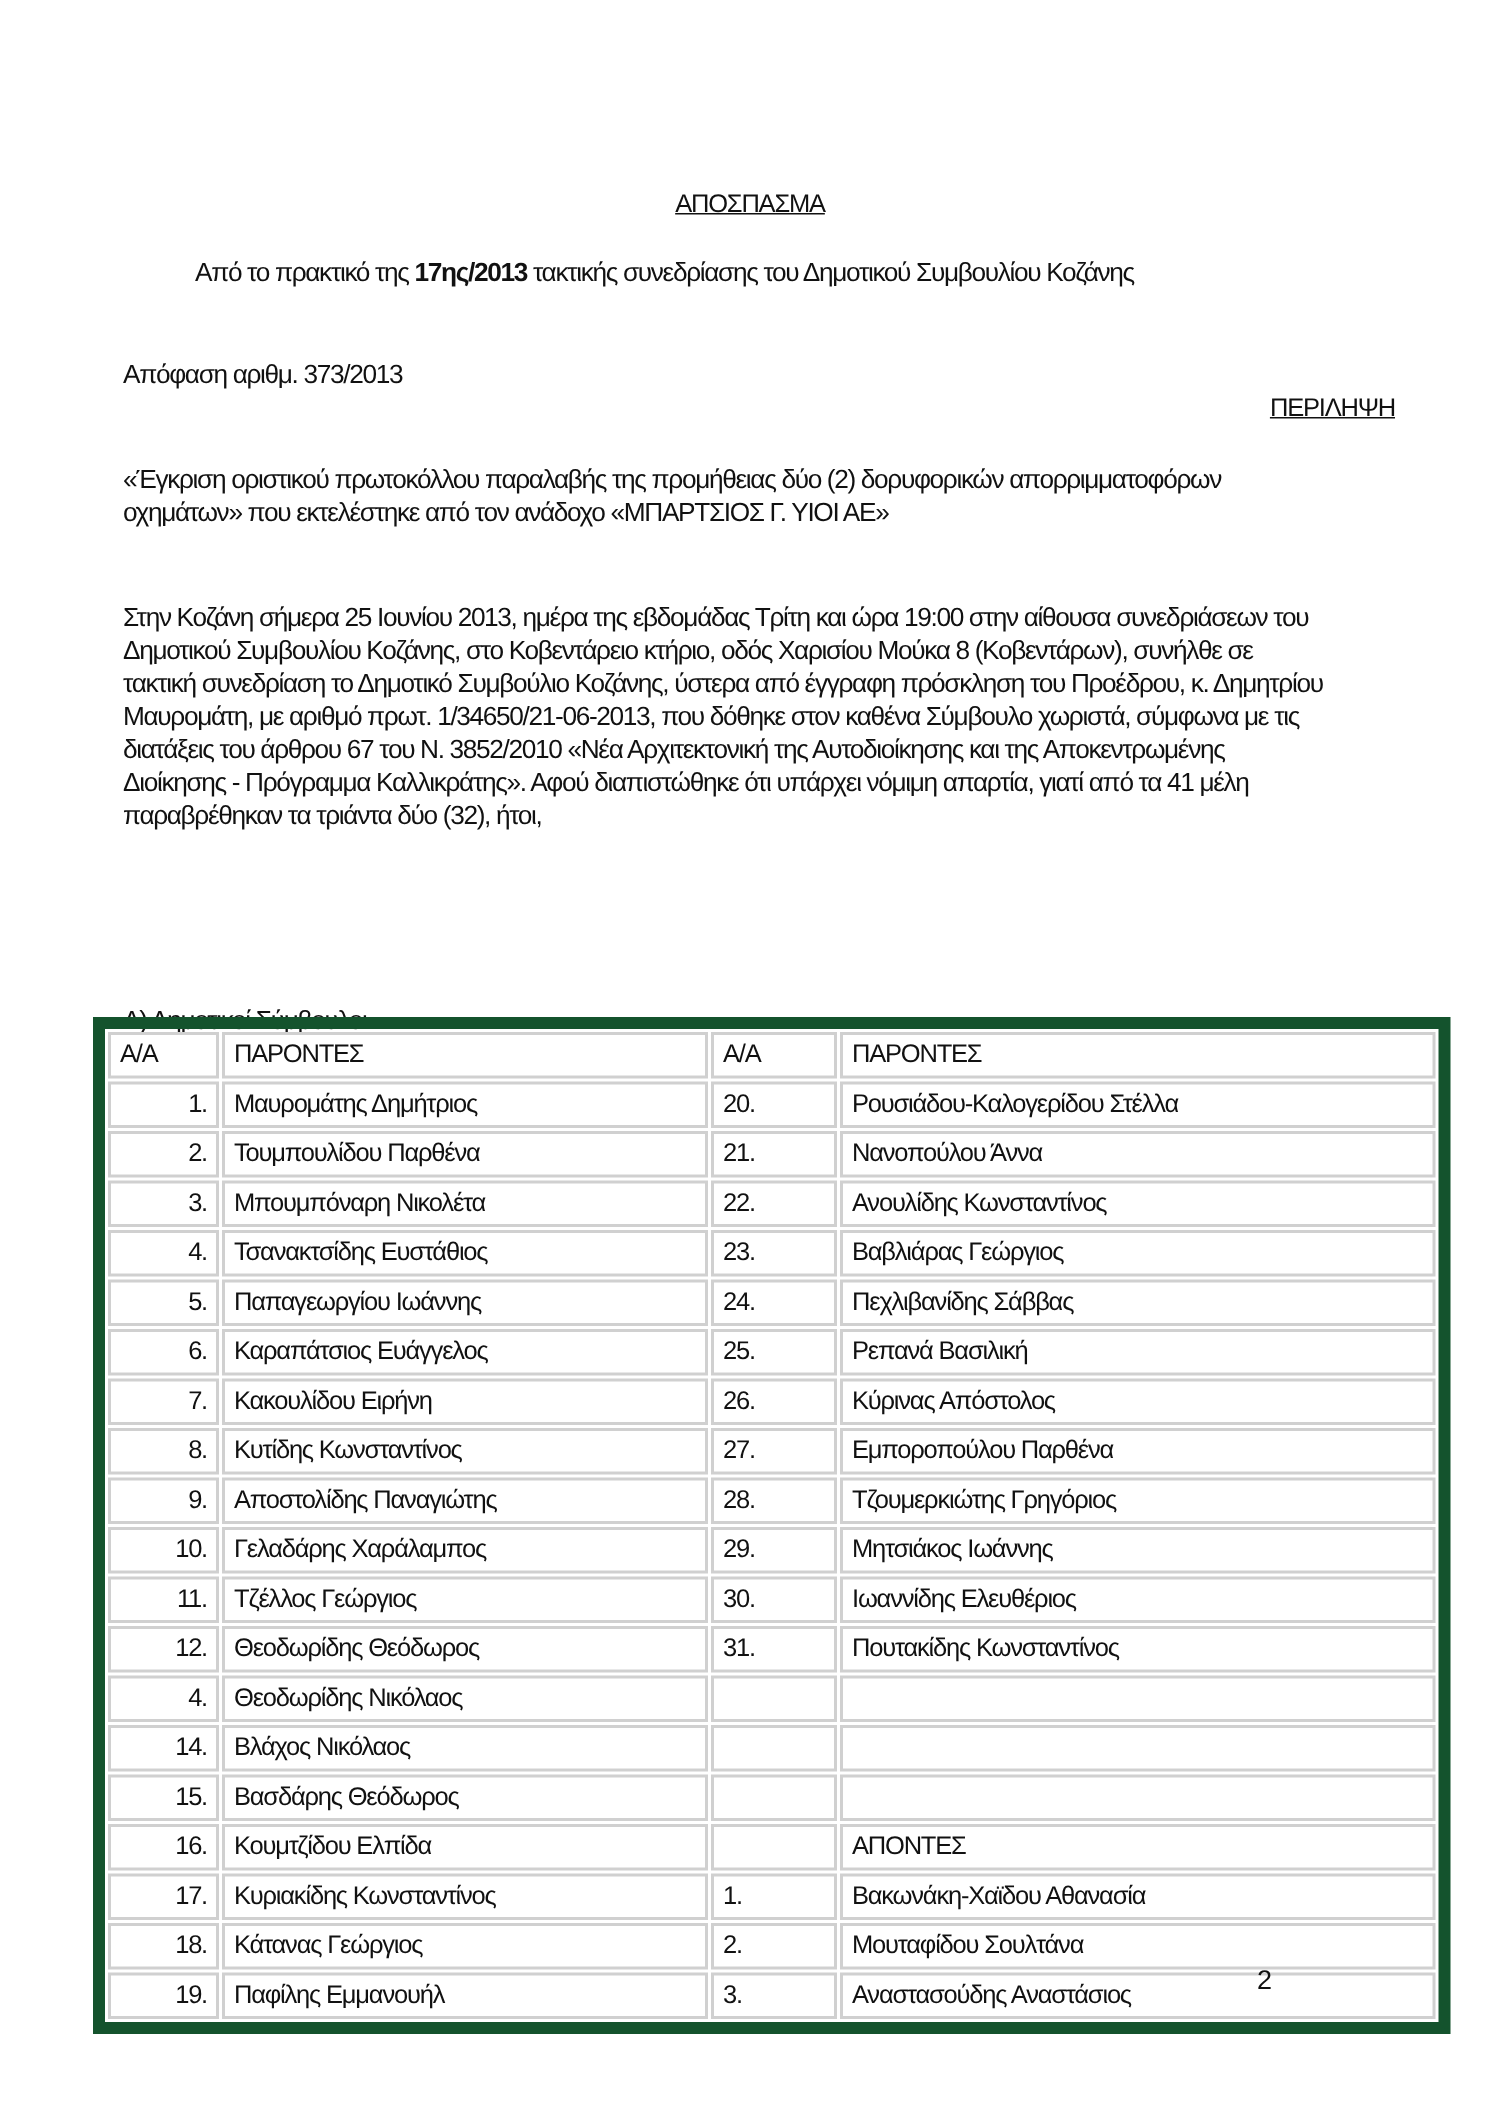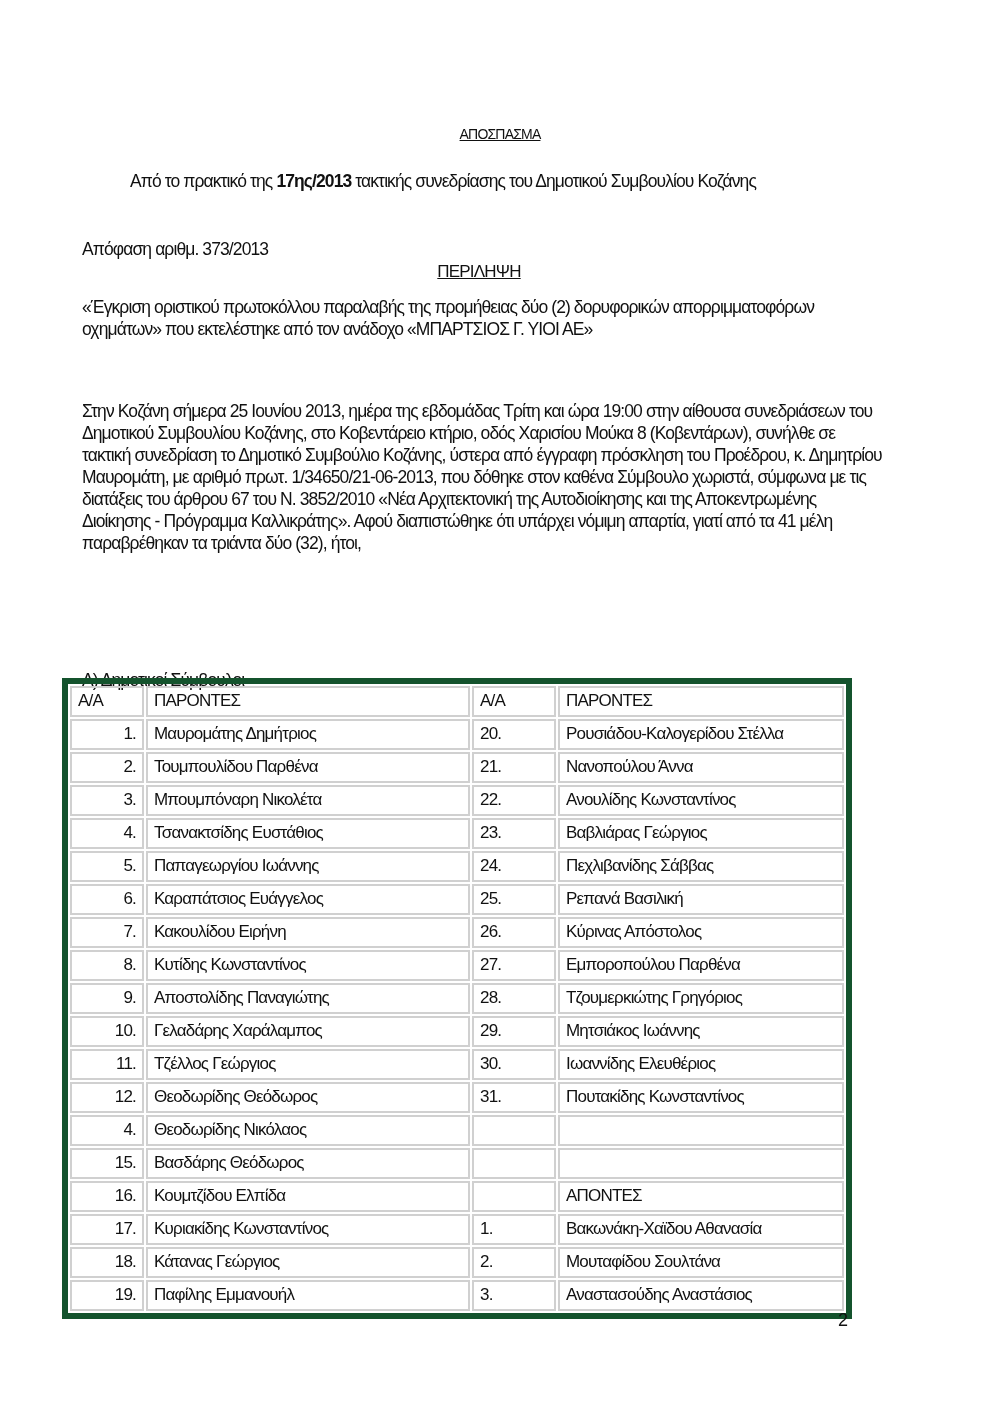--- a/index.html
+++ b/index.html
@@ -3,34 +3,34 @@
 <meta charset="utf-8">
 <style>
   html, body { margin: 0; padding: 0; background: #ffffff; }
   body {
     width: 1000px; height: 1415px; position: relative; overflow: hidden;
     font-family: "Liberation Sans", "DejaVu Sans", sans-serif;
     color: #111;
   }
   .title {
     position: absolute; left: 0; width: 1000px; top: 126px;
-    text-align: center; font-size: 14px; text-decoration: underline; letter-spacing: -0.8px;
+    text-align: center; font-size: 17px; text-decoration: underline; letter-spacing: -0.8px;
   }
   .para {
     position: absolute; left: 82px; width: 800px;
     font-size: 17.5px; line-height: 22px; letter-spacing: -0.9px;
   }
   .subtitle {
-    position: absolute; left: 14px; width: 930px; top: 262px;
-    text-align: center; font-size: 17px; text-decoration: underline; letter-spacing: -0.8px;
+    position: absolute; left: 0; width: 930px; top: 262px;
+    text-align: right; font-size: 17px; text-decoration: underline; letter-spacing: -0.8px;
   }
   .bold { font-weight: bold; }
   table.members {
-    position: absolute; left: 62px; top: 678px; width: 790px;
-    border: 6px solid #14532d; border-collapse: separate; border-spacing: 2px;
+    position: absolute; left: 62px; top: 678px; width: 905px;
+    border: 8px solid #14532d; border-collapse: separate; border-spacing: 2px;
     font-size: 17px; letter-spacing: -0.8px;
   }
   table.members td {
     border: 2px solid #d0d0d0; padding: 2px 6px; height: 23px; vertical-align: top;
     line-height: 22px;
   }
   td.num { text-align: right; width: 58px; }
   td.name1 { width: 308px; }
   td.code { width: 68px; }
   .page-number { position: absolute; left: 838px; top: 1310px; font-size: 18px; }
@@ -41,21 +41,21 @@
 <div class="title">ΑΠΟΣΠΑΣΜΑ</div>
 
 <div class="para" style="top:170px;margin-left:48px;">
   <span>Από το πρακτικό της </span><span class="bold">17ης/2013</span><span> τακτικής συνεδρίασης του Δημοτικού Συμβουλίου Κοζάνης</span>
 </div>
 
 <div class="para" style="top:238px;">Απόφαση αριθμ. 373/2013</div>
 
 <div class="subtitle">ΠΕΡΙΛΗΨΗ</div>
 
-<div class="para" style="top:296px;">«Έγκριση οριστικού πρωτοκόλλου παραλαβής της προμήθειας δύο (2) δορυφορικών απορριμματοφόρων οχημάτων» που εκτελέστηκε από τον ανάδοχο «ΜΠΑΡΤΣΙΟΣ Γ. ΥΙΟΙ ΑΕ»</div>
+<div class="para" style="top:308px;">«Έγκριση οριστικού πρωτοκόλλου παραλαβής της προμήθειας δύο (2) δορυφορικών απορριμματοφόρων οχημάτων» που εκτελέστηκε από τον ανάδοχο «ΜΠΑΡΤΣΙΟΣ Γ. ΥΙΟΙ ΑΕ»</div>
 
 <div class="para" style="top:400px;">Στην Κοζάνη σήμερα 25 Ιουνίου 2013, ημέρα της εβδομάδας Τρίτη και ώρα 19:00 στην αίθουσα συνεδριάσεων του Δημοτικού Συμβουλίου Κοζάνης, στο Κοβεντάρειο κτήριο, οδός Χαρισίου Μούκα 8 (Κοβεντάρων), συνήλθε σε τακτική συνεδρίαση το Δημοτικό Συμβούλιο Κοζάνης, ύστερα από έγγραφη πρόσκληση του Προέδρου, κ. Δημητρίου Μαυρομάτη, με αριθμό πρωτ. 1/34650/21-06-2013, που δόθηκε στον καθένα Σύμβουλο χωριστά, σύμφωνα με τις διατάξεις του άρθρου 67 του Ν. 3852/2010 «Νέα Αρχιτεκτονική της Αυτοδιοίκησης και της Αποκεντρωμένης Διοίκησης - Πρόγραμμα Καλλικράτης». Αφού διαπιστώθηκε ότι υπάρχει νόμιμη απαρτία, γιατί από τα 41 μέλη παραβρέθηκαν τα τριάντα δύο (32), ήτοι,</div>
 
 <div class="para" style="top:632px;margin-top:37px;">Α) Δημοτικοί Σύμβουλοι</div>
 
 <table class="members">
   <tbody id="tbody">
     <tr>
       <td class="num" style="text-align:left">Α/Α</td>
       <td class="name1">ΠΑΡΟΝΤΕΣ</td>
@@ -134,20 +134,26 @@
         <td class="code">31.</td>
         <td>Πουτακίδης Κωνσταντίνος</td>
       </tr>
       <tr>
         <td class="num">4.</td>
         <td class="name1">Θεοδωρίδης Νικόλαος</td>
         <td class="code"></td>
         <td></td>
       </tr>
       <tr>
+        <td class="num">14.</td>
+        <td class="name1">Βλάχος Νικόλαος</td>
+        <td class="code"></td>
+        <td></td>
+      </tr>
+      <tr>
         <td class="num">15.</td>
         <td class="name1">Βασδάρης Θεόδωρος</td>
         <td class="code"></td>
         <td></td>
       </tr>
       <tr>
         <td class="num">16.</td>
         <td class="name1">Κουμτζίδου Ελπίδα</td>
         <td class="code"></td>
         <td>ΑΠΟΝΤΕΣ</td>

